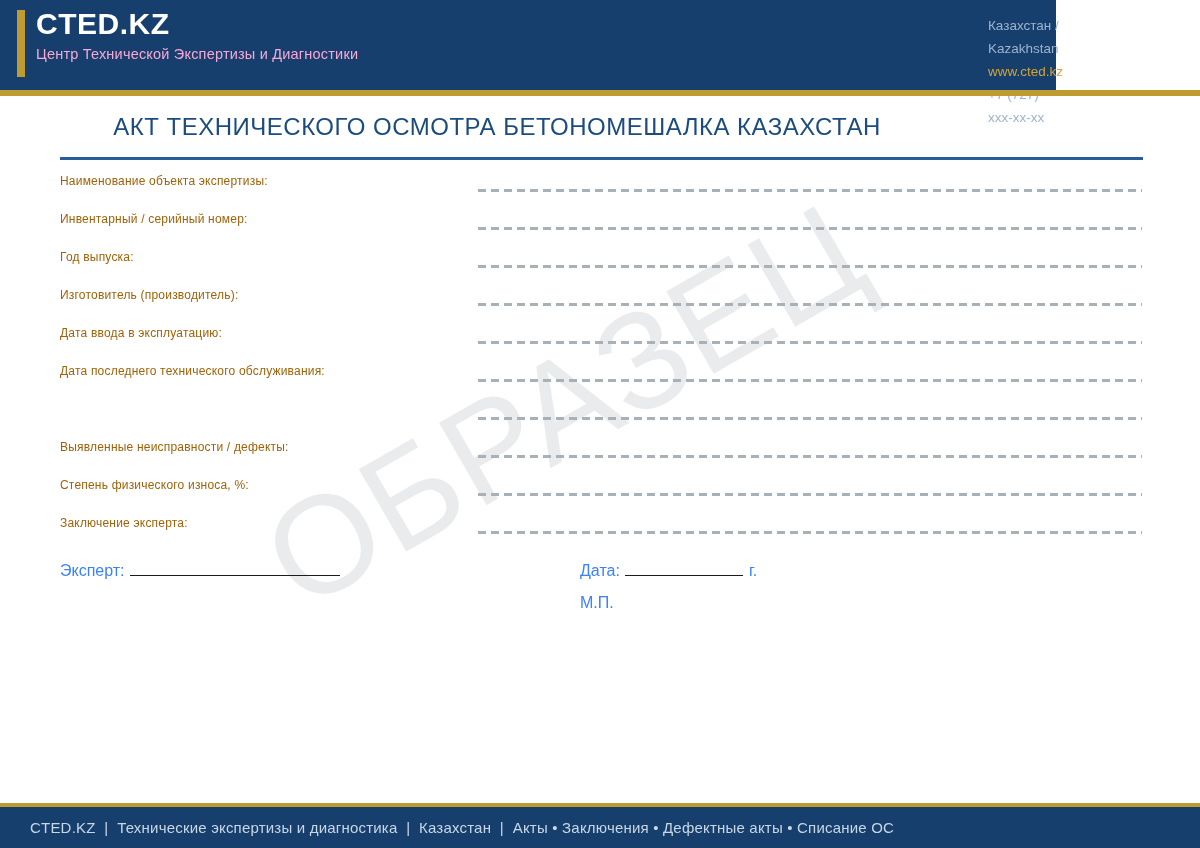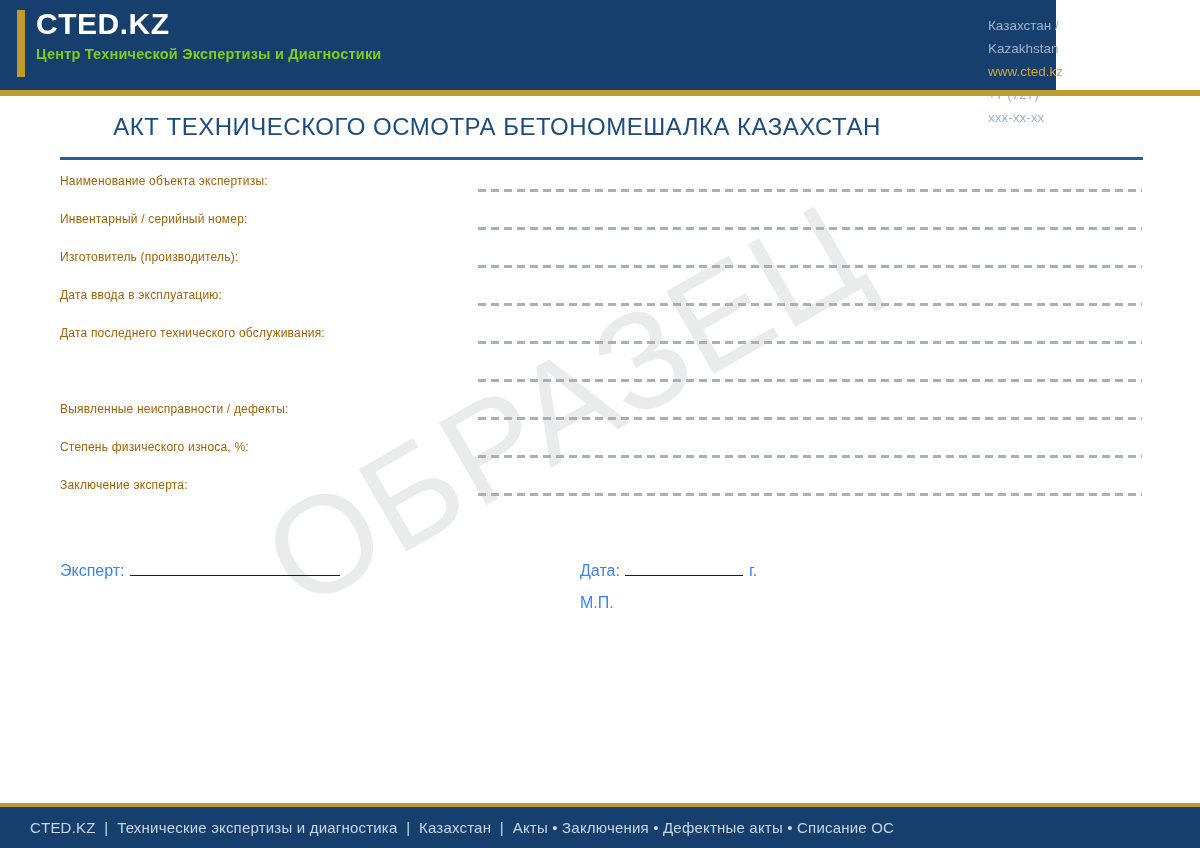--- a/index.html
+++ b/index.html
@@ -20,21 +20,21 @@
   .logo-accent {
     position: absolute; left: 17px; top: 10px; width: 8px; height: 67px;
     background: #bf9b30;
   }
   .logo-block { position: absolute; left: 36px; top: 7px; }
   .logo-text {
     color: #ffffff; font-size: 30px; font-weight: bold; letter-spacing: 0.5px;
     line-height: 34px;
   }
   .logo-subtitle {
-    color: #84cc16; font-size: 14.5px; margin-top: 5px; letter-spacing: 0.2px; font-weight: bold;
+    color: #f9a8d4; font-size: 14.5px; margin-top: 5px; letter-spacing: 0.2px;
   }
   .header-right { position: absolute; left: 940px; top: 14px; font-size: 13.5px; line-height: 23px; margin-left: 48px; }
   .header-region, .header-phone { color: #9db3cd; }
   .header-site { color: #d2a437; text-decoration: none; display: block; }
 
   .gold-line-top { position: absolute; top: 90px; left: 0; width: 1200px; height: 6px; background: #bf9b30; }
 
   
   .doc-title {
     position: absolute; top: 113px; left: 0; width: 994px;
@@ -117,20 +117,24 @@
   <div class="form">
     <div class="form-row">
       <span class="form-label">Наименование объекта экспертизы:</span>
       <span class="form-dash"></span>
     </div>
     <div class="form-row">
       <span class="form-label">Инвентарный / серийный номер:</span>
       <span class="form-dash"></span>
     </div>
     <div class="form-row">
+      <span class="form-label">Год выпуска:</span>
+      <span class="form-dash"></span>
+    </div>
+    <div class="form-row">
       <span class="form-label">Изготовитель (производитель):</span>
       <span class="form-dash"></span>
     </div>
     <div class="form-row">
       <span class="form-label">Дата ввода в эксплуатацию:</span>
       <span class="form-dash"></span>
     </div>
     <div class="form-row">
       <span class="form-label">Дата последнего технического обслуживания:</span>
       <span class="form-dash"></span>

